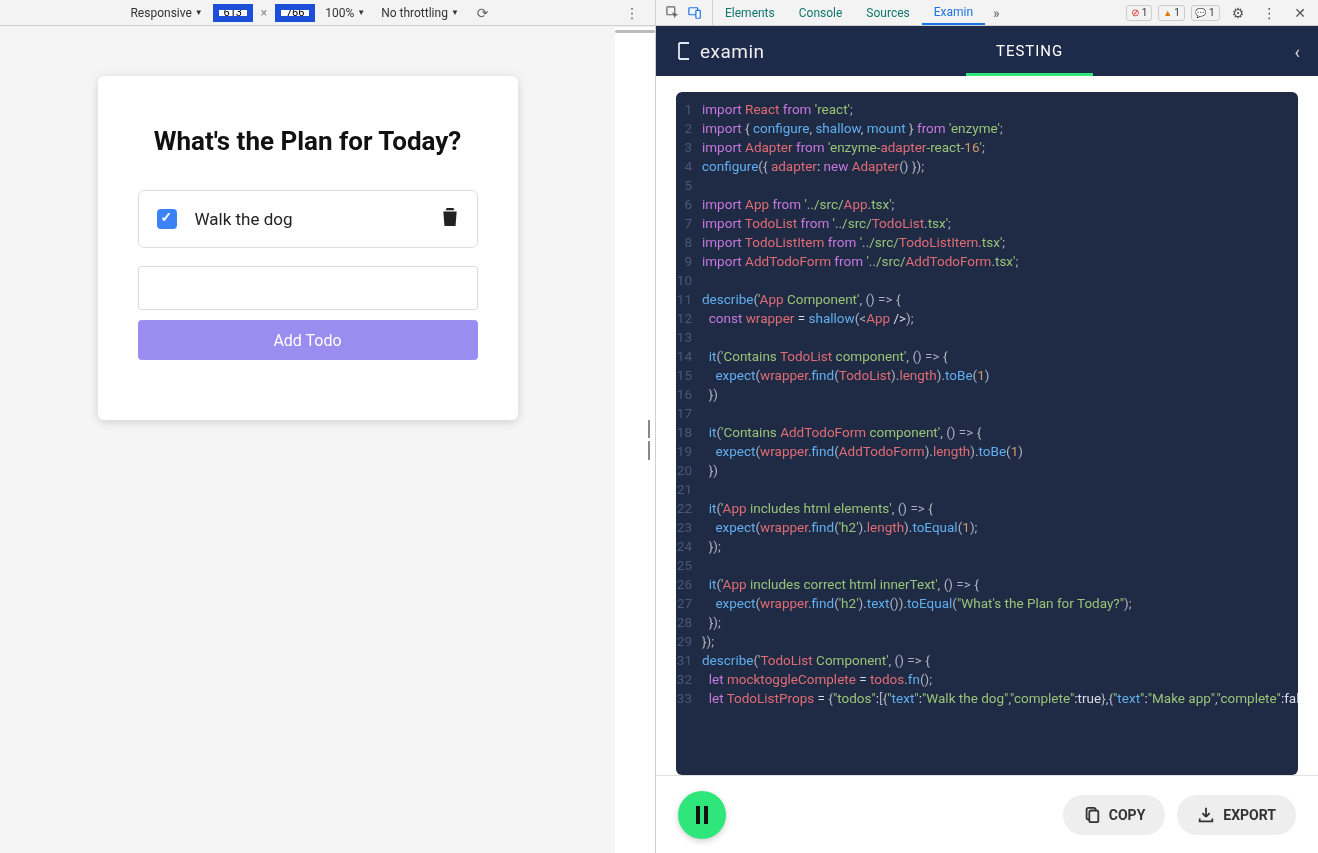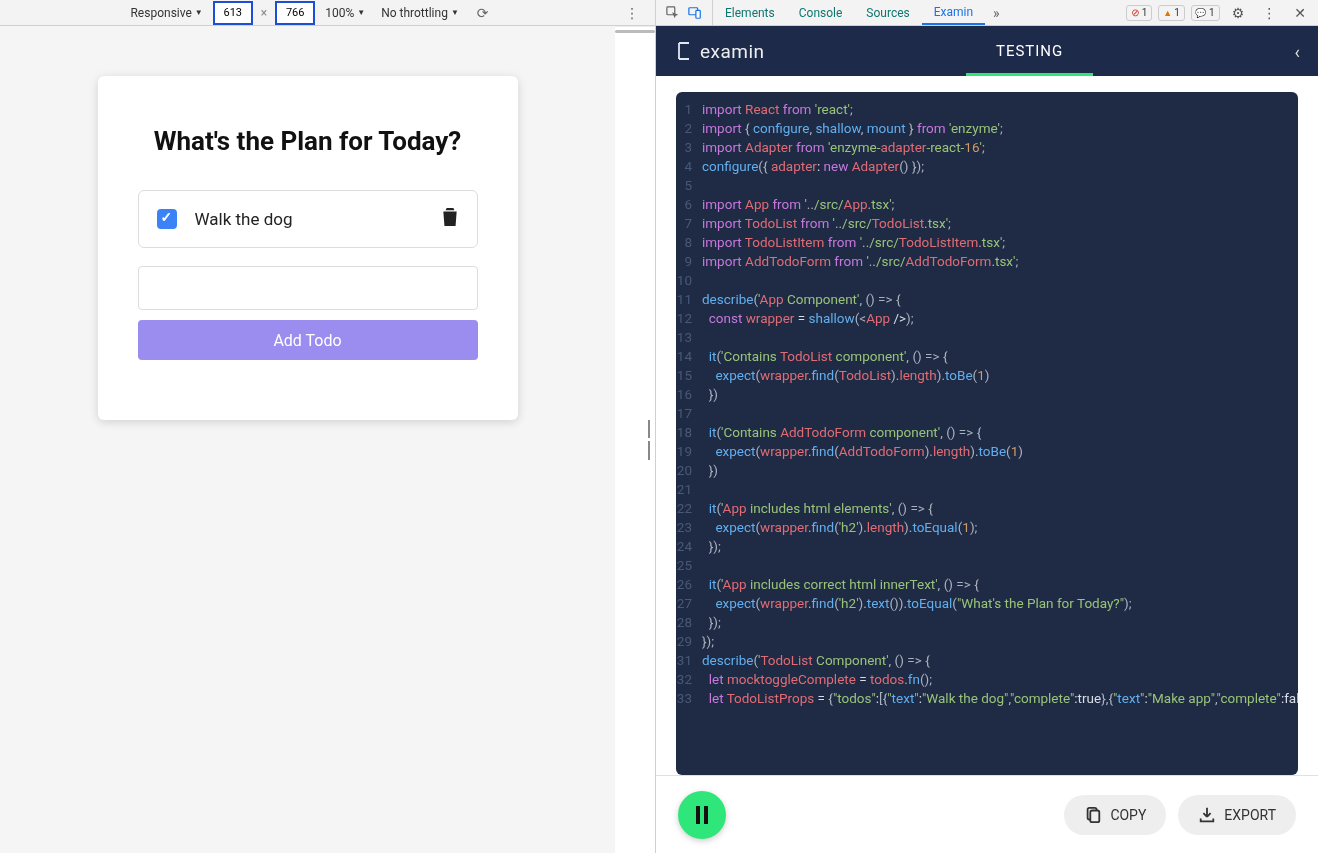--- a/index.html
+++ b/index.html
@@ -4,21 +4,21 @@
 <style>
 * { margin:0; padding:0; box-sizing:border-box; font-family:-apple-system,BlinkMacSystemFont,"Segoe UI",Roboto,sans-serif; }
 body { width:1318px; height:853px; background:#fff; overflow:hidden; display:flex; flex-direction:column; }
 
 
 .devtools-toolbar { height:26px; border-bottom:1px solid #d0d0d0; display:flex; align-items:center; font-size:12px; color:#333; background:#f3f3f3; }
 .tb-left { display:flex; align-items:center; gap:4px; padding:0 8px; flex:0 0 655px; }
 .tb-right { display:flex; align-items:center; flex:1; border-left:1px solid #d0d0d0; height:100%; }
 .tb-sel { display:flex; align-items:center; gap:3px; padding:0 6px; height:100%; cursor:pointer; }
 .tb-sel .tri { font-size:8px; }
-.dim-box { width:40px; height:24px; border:2px solid #1d4ed8; background:#fff; text-align:center; font-size:11px; line-height:16px; }
+.dim-box { width:40px; height:18px; border:6px solid #1d4ed8; background:#fff; text-align:center; font-size:11px; line-height:16px; }
 .dim-x { padding:0 4px; color:#888; }
 .rot-icon,.dots-icon { padding:0 8px; cursor:pointer; color:#666; font-size:14px; }
 .tb-spacer { flex:1; }
 
 .tab-icons { display:flex; align-items:center; gap:0; padding:0 6px; height:100%; border-right:1px solid #d0d0d0; }
 .tab-icon { width:22px; height:22px; display:flex; align-items:center; justify-content:center; cursor:pointer; color:#666; }
 .tab-icon svg { width:14px; height:14px; }
 .tab-icon.active { color:#1a73e8; }
 .devtabs { display:flex; align-items:center; height:100%; }
 .devtab { padding:0 12px; height:100%; display:flex; align-items:center; cursor:pointer; color:#0f766e; }
@@ -68,21 +68,21 @@
 .code-block { background:#1f2a44; border-radius:6px; height:100%; overflow:auto; padding:8px 0; }
 .code-line { display:flex; font-family:Consolas,Menlo,monospace; font-size:13.5px; line-height:19px; white-space:pre; }
 .ln { width:26px; text-align:right; color:#4a5878; padding-right:10px; flex-shrink:0; user-select:none; }
 .code { color:#d8dee9; }
 .kw { color:#c678dd; } .fn { color:#61afef; } .str { color:#98c379; } .num { color:#d19a66; } .pn { color:#abb2bf; } .id { color:#e06c75; }
 
 .ex-footer { height:78px; border-top:1px solid #e0e0e0; display:flex; align-items:center; padding:0 22px; gap:12px; background:#fff; }
 .pause-btn { width:48px; height:48px; border-radius:50%; background:#2ee67a; display:flex; align-items:center; justify-content:center; cursor:pointer; box-shadow:0 2px 6px rgba(0,0,0,.2); }
 .pause-btn svg { width:16px; height:18px; }
 .ex-footer .spacer { flex:1; }
-.pill { height:40px; border-radius:20px; background:#eee; display:flex; align-items:center; gap:8px; padding:0 20px; font-size:14px; font-weight:400; color:#333; cursor:pointer; }
+.pill { height:40px; border-radius:20px; background:#eee; display:flex; align-items:center; gap:8px; padding:0 20px; font-size:14px; font-weight:700; color:#333; cursor:pointer; }
 .pill svg { width:18px; height:18px; }
 </style>
 </head>
 <body>
 
 <div class="devtools-toolbar">
   <div class="tb-left">
     <div style="flex:1"></div>
     <div class="tb-sel">
       <span>Responsive</span>

